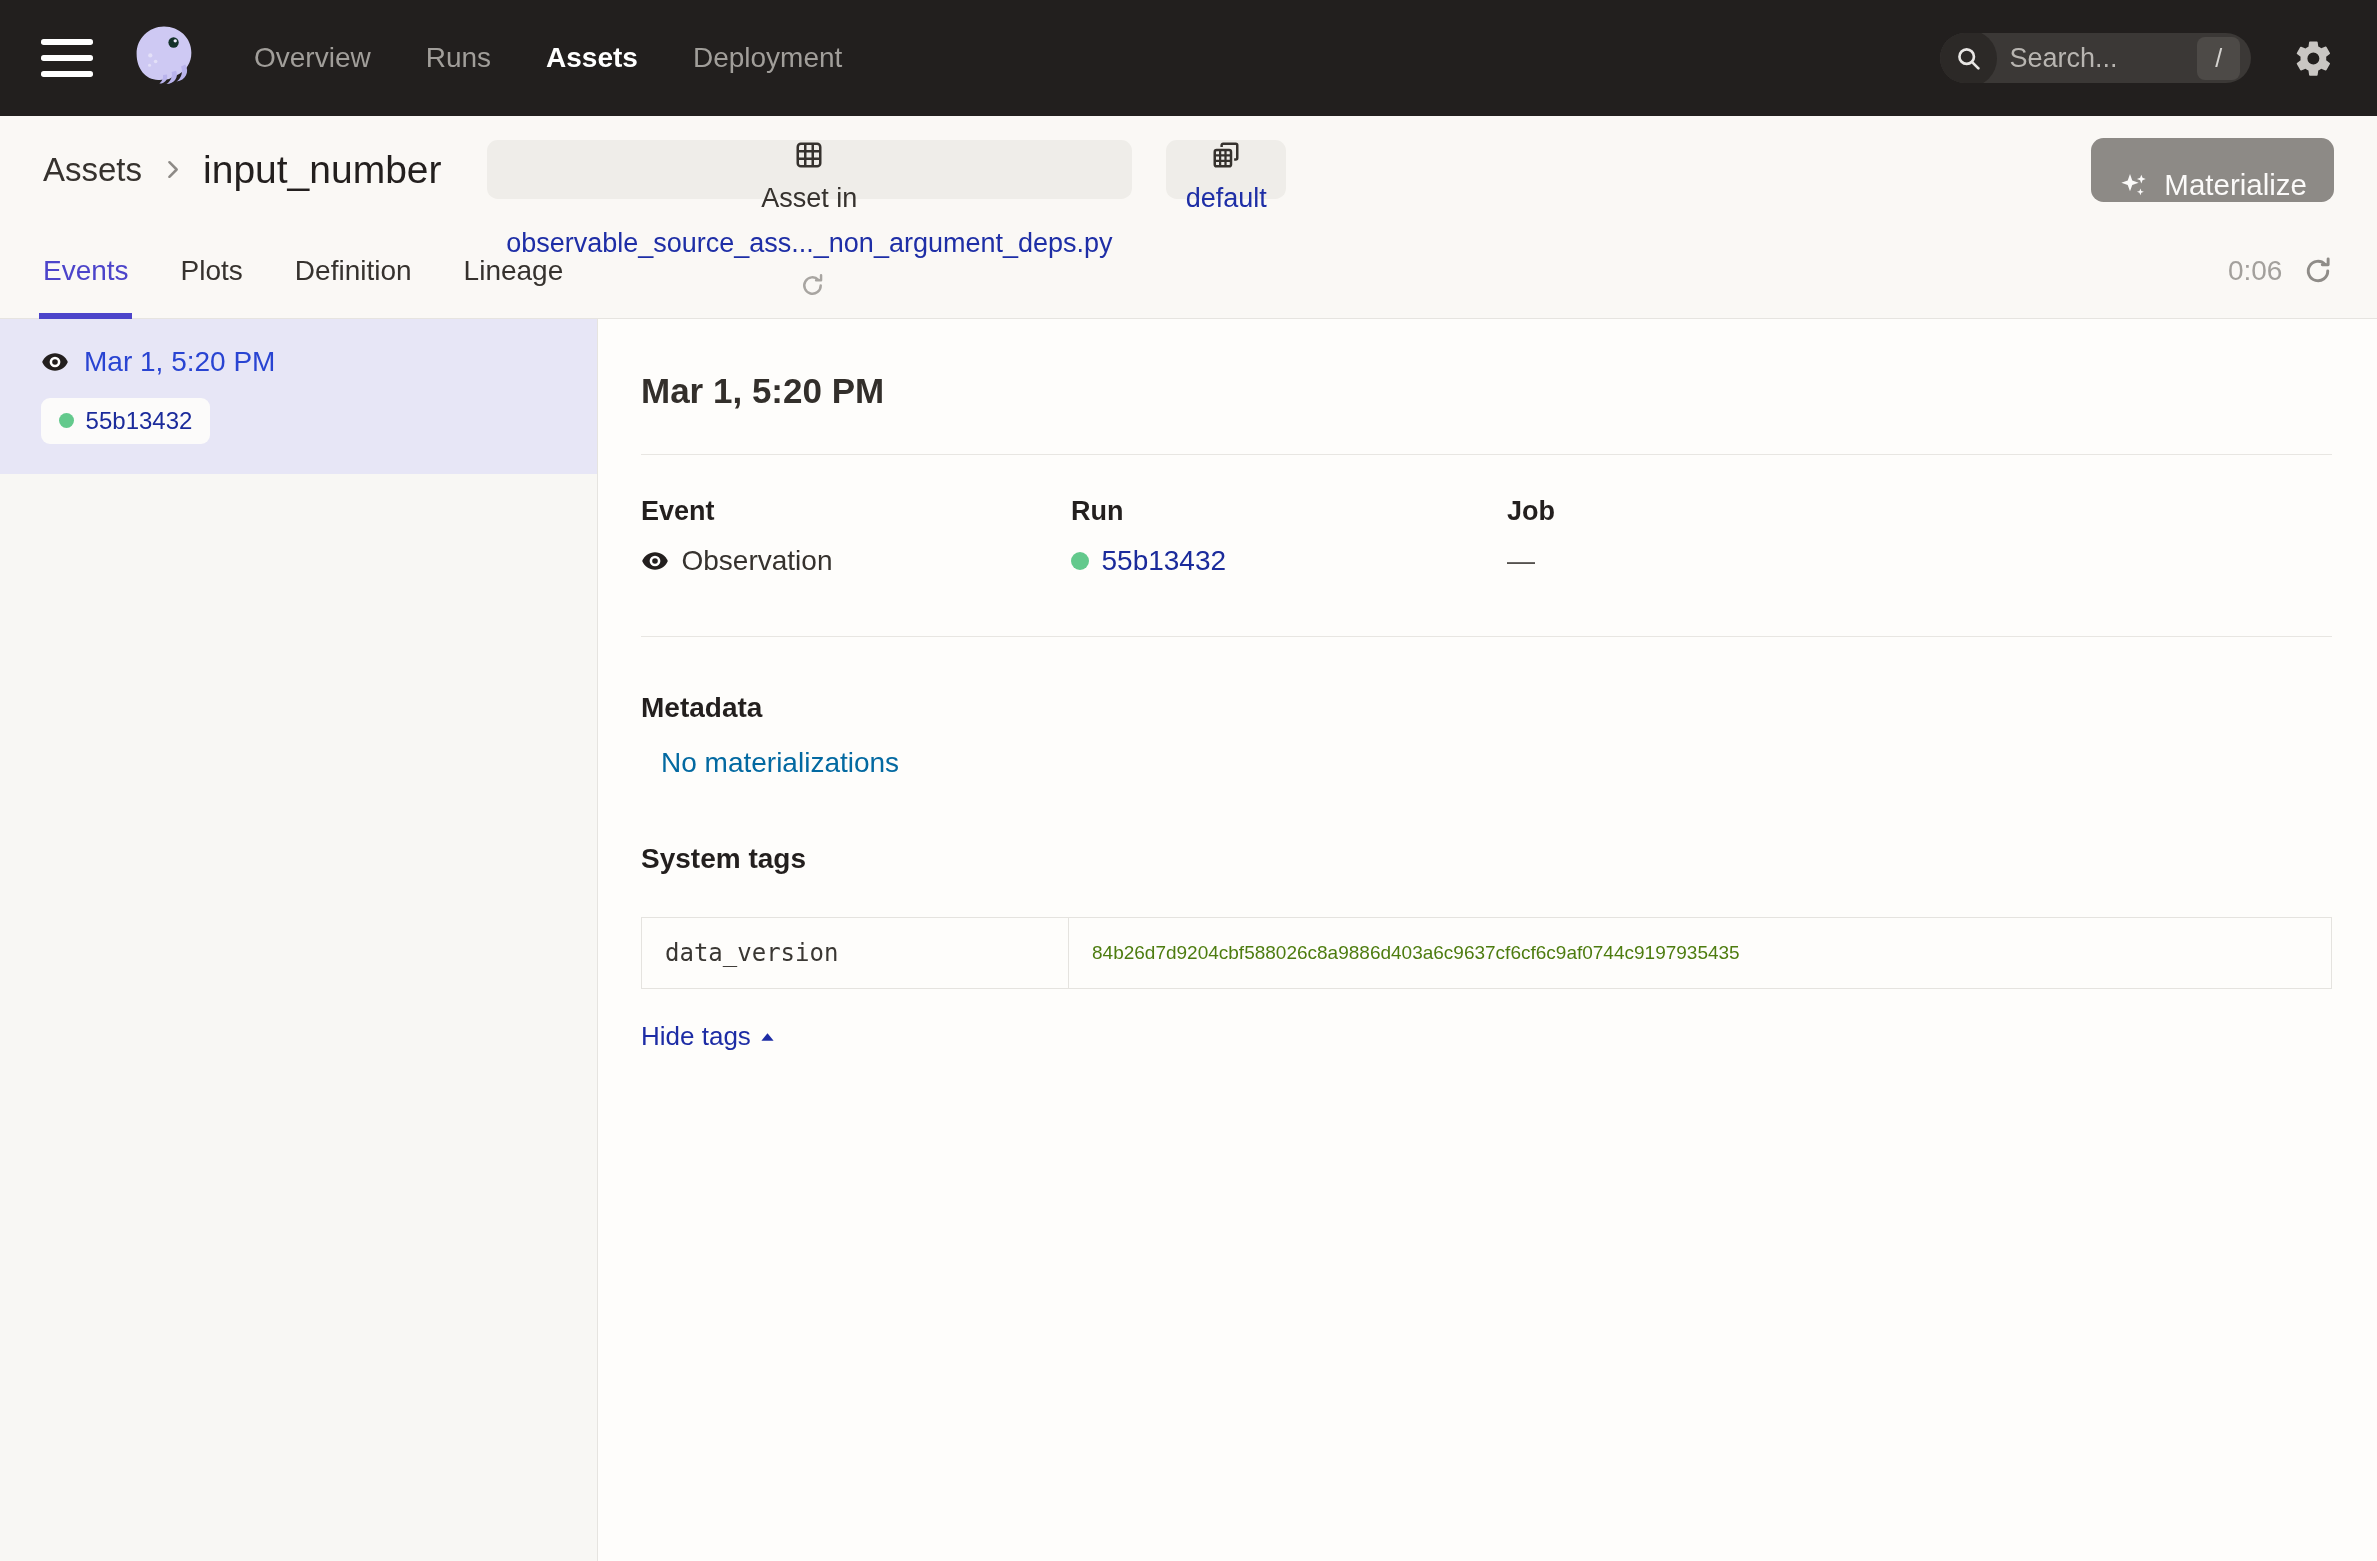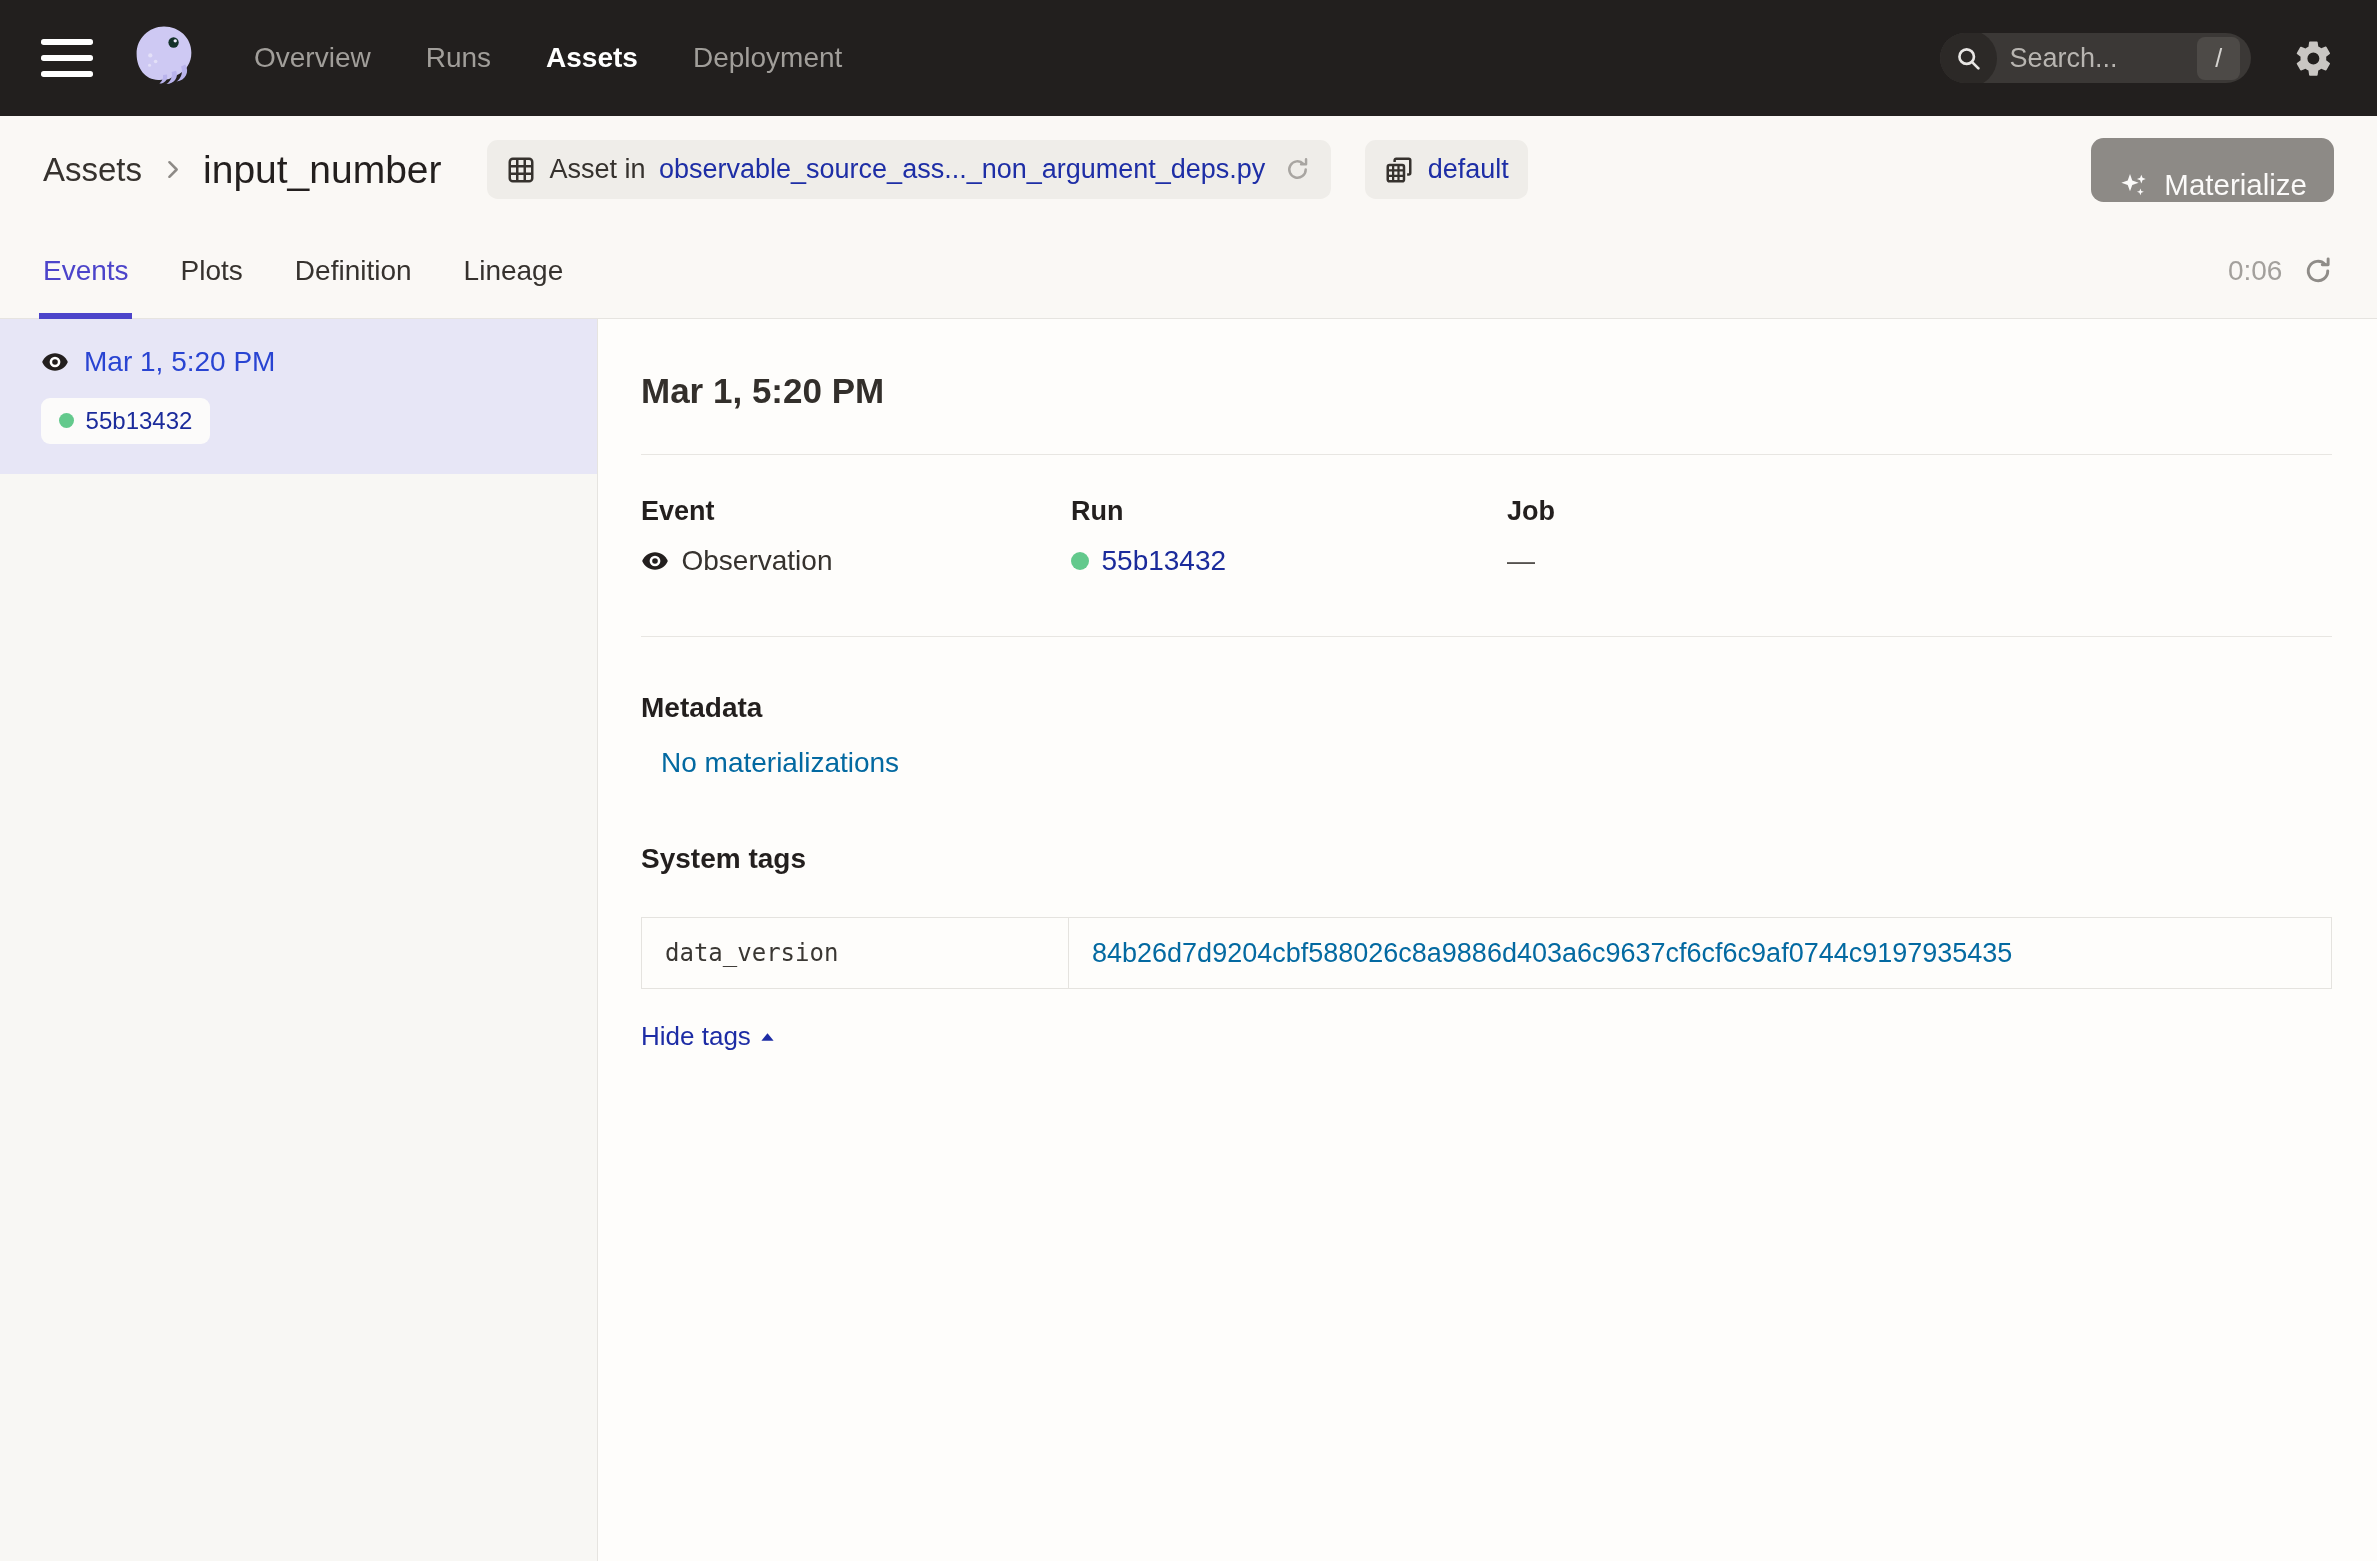--- a/index.html
+++ b/index.html
@@ -19,21 +19,21 @@
   .search-pill input { flex:1; min-width:0; background:transparent; border:none; outline:none; color:#E8E6E4; font-size:27px; padding:0 12.5px; font-family:"Liberation Sans", sans-serif; }
   .search-pill input::placeholder { color:#B8B5B1; }
   .slash-badge { flex:0 0 auto; margin-right:10.7px; width:43px; height:43px; background:#4D4A47; border-radius:8px; color:#D6D4D1; font-size:25px; display:flex; align-items:center; justify-content:center; }
   .gear-btn { margin-left:39px; width:46px; height:46px; display:flex; align-items:center; justify-content:center; cursor:pointer; }
 
   
   .header-row { height:107px; display:flex; align-items:center; padding:0 43px; background:#FAF8F5; }
   .crumb-parent { font-size:33px; color:#36322E; text-decoration:none; cursor:pointer; }
   .crumb-sep { margin:0 18px; display:flex; align-items:center; }
   .crumb-current { font-size:39px; font-weight:400; color:#231F1E; margin-right:45px; }
-  .pill { display:inline-flex; align-items:center; gap:13.4px; background:#EFEDE9; border-radius:10.7px; height:59px; padding:0 19.6px; font-size:27px; color:#36322E; }
+  .pill { display:inline-flex; align-items:center; gap:13.4px; background:#EFEDE9; border-radius:10.7px; height:59px; padding:0 19.6px; font-size:27px; color:#36322E;flex-direction:column; }
   .pill + .pill { margin-left:34px; }
   .pill a { color:#1E2EA6; text-decoration:none; cursor:pointer; }
   .pill .refresh { margin-left:5.4px; display:flex; cursor:pointer; }
   .materialize-btn { margin-left:auto; display:inline-flex; align-items:flex-end; gap:14.3px; background:#8D8A86; border:none; border-radius:12.5px; height:64px; padding:0 27px; color:#FBFAF9; font-size:29.5px; font-family:"Liberation Sans", sans-serif; cursor:pointer; }
 
   
   .tabs-row { height:96px; display:flex; align-items:center; padding:0 43px; border-bottom:1.8px solid #E6E4E0; background:#FAF8F5; }
   .tab { position:relative; height:96px; display:flex; align-items:center; margin-right:52px; font-size:28px; color:#36322E; cursor:pointer; }
   .tab.active { color:#4C44CA; font-weight:500; }
   .tab.active::after { content:""; position:absolute; left:-3.6px; right:-3.6px; bottom:0; height:5.4px; background:#4C44CA; }
@@ -56,21 +56,21 @@
   .details-grid { margin-top:41px; display:grid; grid-template-columns:430px 436px auto; }
   .detail-label { font-size:27px; font-weight:700; color:#231F1E; }
   .detail-value { margin-top:18px; display:flex; align-items:center; gap:12.5px; font-size:28px; color:#36322E; }
   .detail-value a { color:#1B2B9B; text-decoration:none; cursor:pointer; }
   .dash { color:#55524E; }
   .divider2 { border:none; border-top:1.8px solid #E8E6E2; margin-top:59px; }
   .section-h { margin-top:55px; font-size:28px; font-weight:700; color:#231F1E; }
   .muted { margin-top:23px; font-size:28px; color:#0369a1;margin-left:20px; }
   .tags-table { margin-top:42px; width:100%; border:1.8px solid #E5E3DF; background:#FEFDFB; display:flex; }
   .tag-key { flex:0 0 427px; border-right:1.8px solid #E5E3DF; padding:0 23px; height:70px; display:flex; align-items:center; font-family:"DejaVu Sans Mono", monospace; font-size:24px; color:#3A3733; }
-  .tag-value { flex:1; padding:0 23px; height:70px; display:flex; align-items:center; font-size:27px; color:#0369a1; }
+  .tag-value { flex:1; padding:0 23px; height:70px; display:flex; align-items:center; font-size:19px; color:#4d7c0f; }
   .hide-tags { margin-top:32px; display:inline-flex; align-items:center; gap:9px; font-size:26px; color:#1D2CA5; text-decoration:none; cursor:pointer; }
 
   .icon { display:inline-flex; flex:0 0 auto; }
 </style>
 </head>
 <body>
 
 <div class="topnav">
   <div class="hamburger">
       <span></span>

